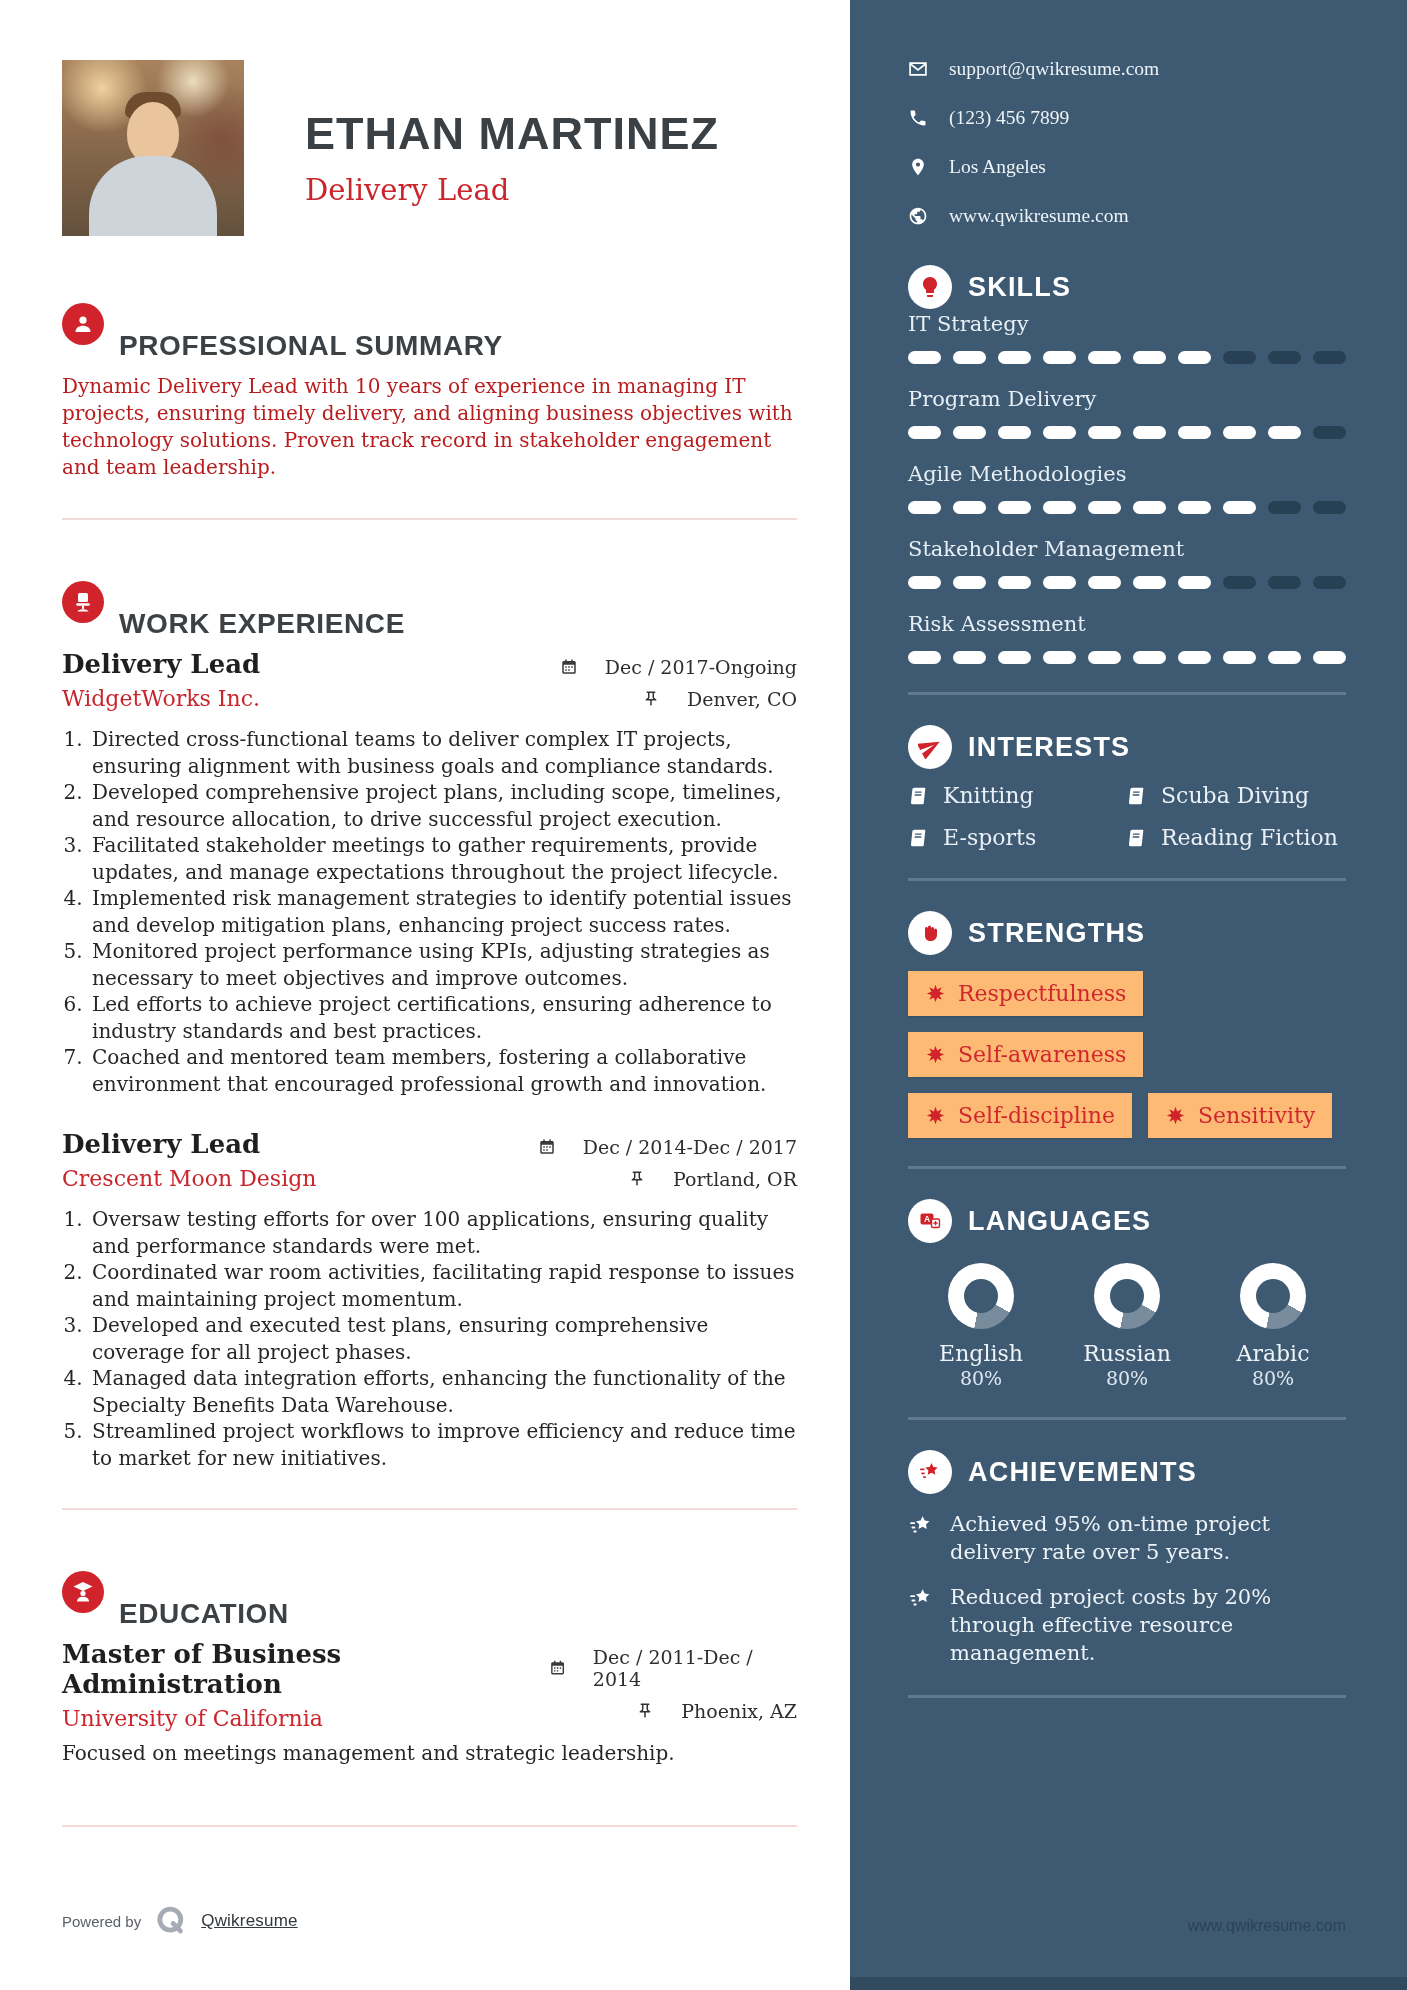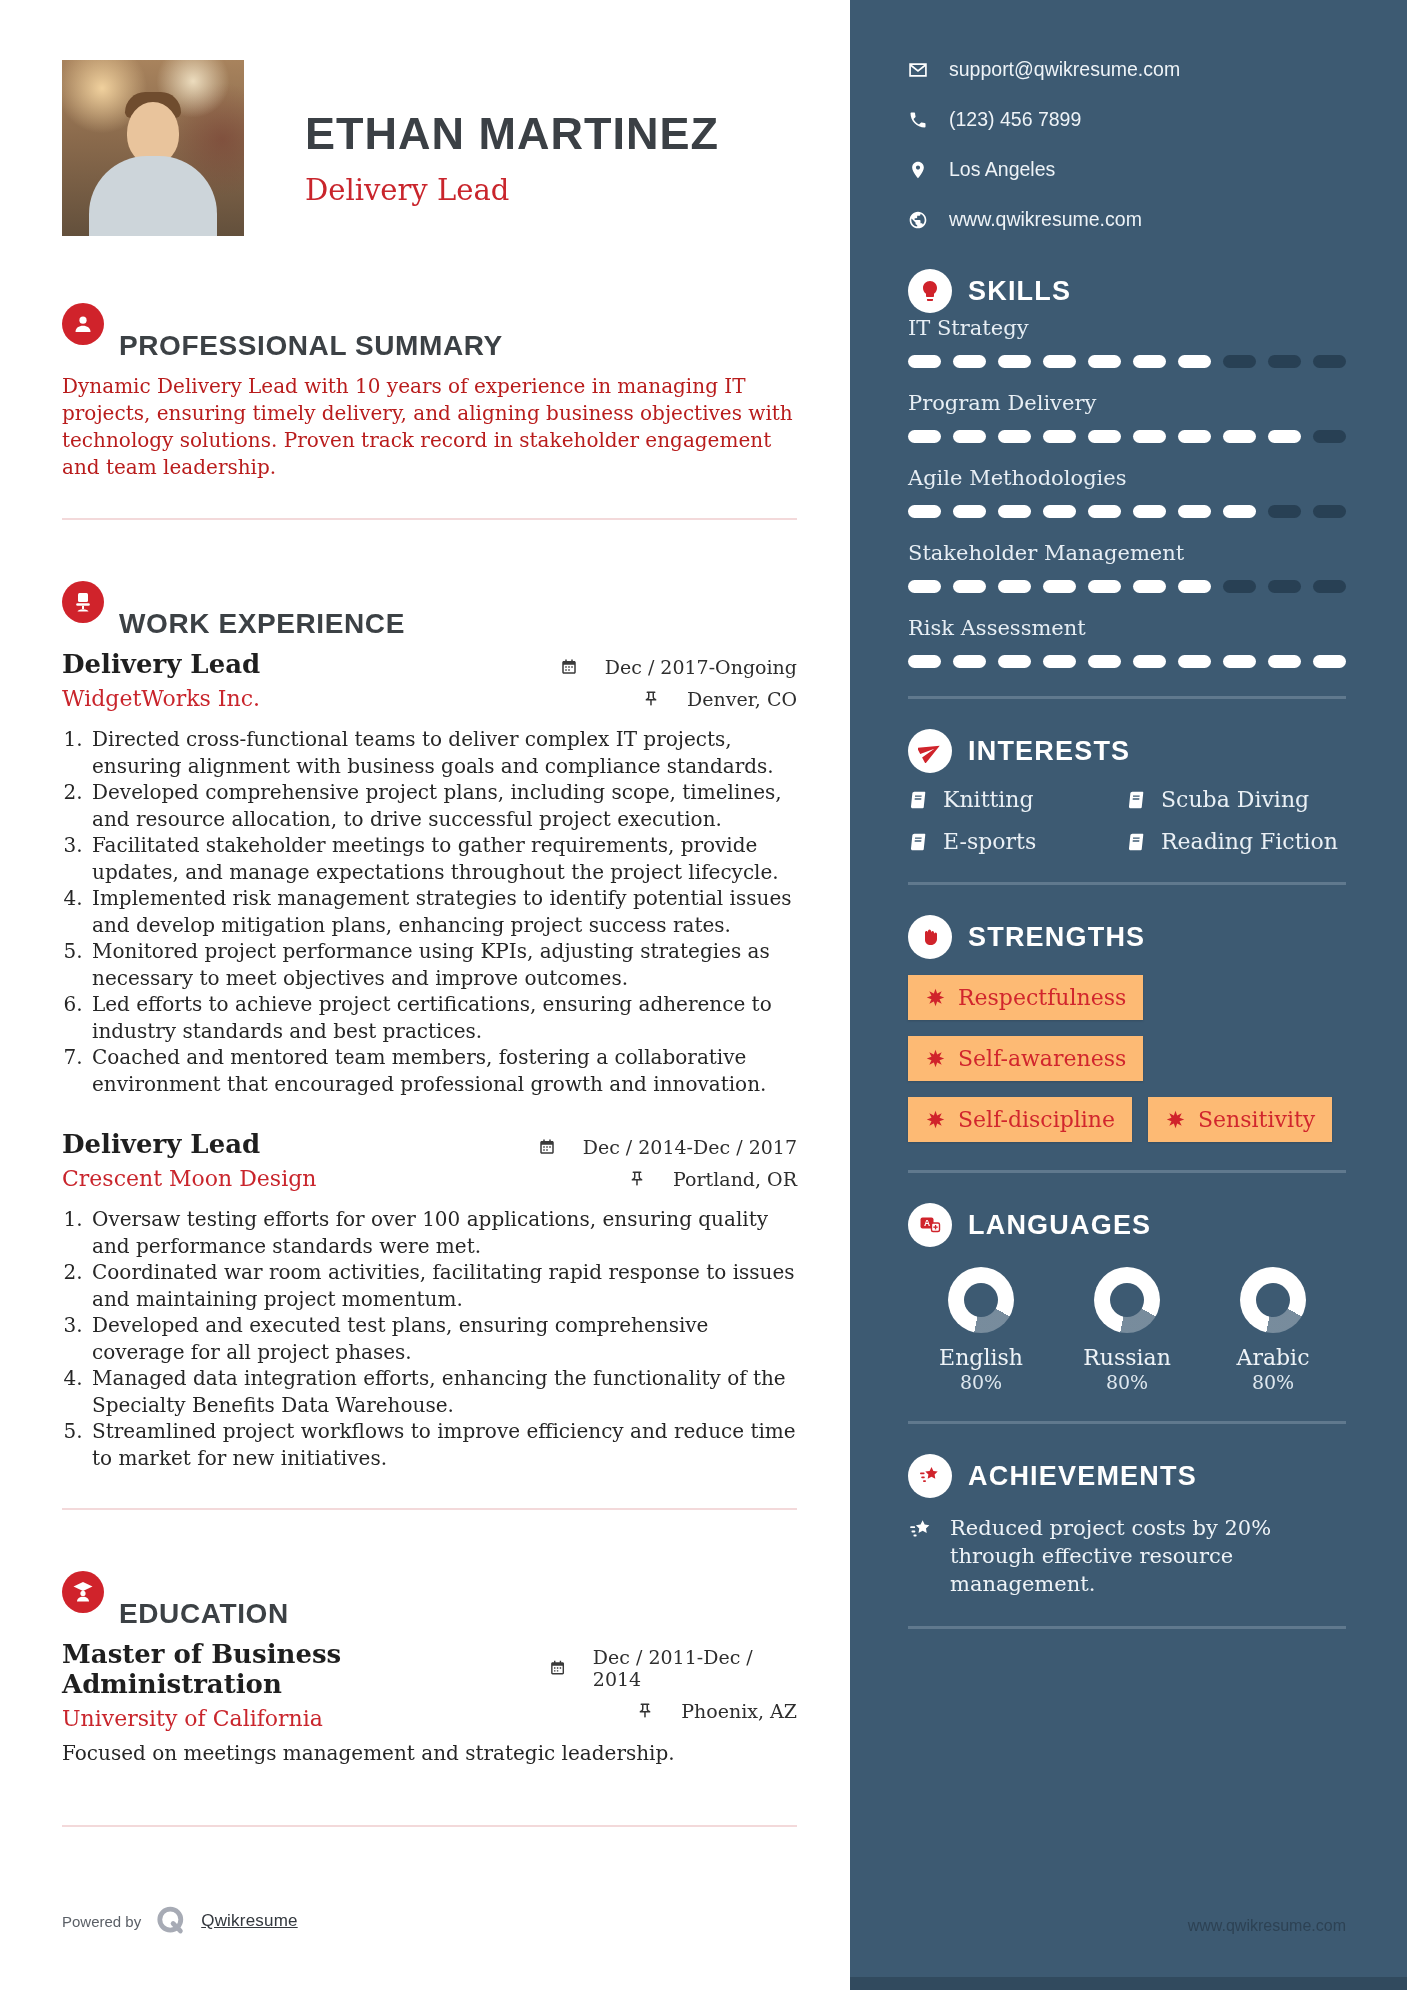--- a/index.html
+++ b/index.html
@@ -55,21 +55,21 @@
   .powered { font-size:15px; color:#5a5f66; }
   .qlogo svg { width:34px; height:34px; display:block; }
   .brand { font-size:17px; color:#33383e; text-decoration:underline; letter-spacing:.2px; }
 
   
   .sidebar { position:absolute; left:850px; top:0; width:557px; height:1990px; background:#3d5a72; padding:58px 61px 0 58px; }
   .sidebar:after { content:""; position:absolute; left:0; right:0; bottom:0; height:13px; background:#314a5e; }
 
   .contact-row { display:flex; align-items:center; gap:21px; margin-bottom:27px; }
   .contact-row svg { width:20px; height:20px; flex:0 0 auto; }
-  .contact-text { font-family:Liberation Sans, sans-serif; font-size:19.5px; color:#eef3f7; }
+  .contact-text { font-family:Liberation Serif, serif; font-size:19.5px; color:#eef3f7; }
 
   .side-section-head { display:flex; align-items:center; gap:16px; }
   .white-circle { width:44px; height:44px; border-radius:50%; background:#ffffff; display:flex; align-items:center; justify-content:center; flex:0 0 auto; }
   .white-circle svg { width:24px; height:24px; }
   h2.side-h { font-size:27px; font-weight:700; color:#ffffff; letter-spacing:1.2px; font-family:"Liberation Sans", sans-serif; }
 
   .skills-block { margin-top:38px; }
   .skills-list { margin-top:0; }
   .skill { margin-bottom:20px; }
   .skill-name { font-family:"DejaVu Serif", serif; font-size:21px; color:#e7eef4; line-height:30px; }
@@ -510,20 +510,29 @@
         <h2 class="side-h">ACHIEVEMENTS</h2>
       </div>
       <div class="ach-list">
         <div class="ach-item">
           <svg viewBox="0 0 24 24" fill="#fff">
               <path d="M13.5 3l1.9 3.9 4.3.6-3.1 3 .7 4.3-3.8-2-3.8 2 .7-4.3-3.1-3 4.3-.6L13.5 3z"></path>
               <rect x="2" y="8.5" width="4.6" height="1.7" rx=".85"></rect>
               <rect x="3.2" y="12.5" width="3.6" height="1.7" rx=".85"></rect>
               <rect x="5" y="16.2" width="3" height="1.7" rx=".85"></rect>
             </svg>
+          <span class="ach-text">Achieved 95% on-time project delivery rate over 5 years.</span>
+        </div>
+        <div class="ach-item">
+          <svg viewBox="0 0 24 24" fill="#fff">
+              <path d="M13.5 3l1.9 3.9 4.3.6-3.1 3 .7 4.3-3.8-2-3.8 2 .7-4.3-3.1-3 4.3-.6L13.5 3z"></path>
+              <rect x="2" y="8.5" width="4.6" height="1.7" rx=".85"></rect>
+              <rect x="3.2" y="12.5" width="3.6" height="1.7" rx=".85"></rect>
+              <rect x="5" y="16.2" width="3" height="1.7" rx=".85"></rect>
+            </svg>
           <span class="ach-text">Reduced project costs by 20% through effective resource management.</span>
         </div>
       </div>
     </div>
 
     <hr class="side">
 
     <div class="watermark">www.qwikresume.com</div>
   </div>
 

